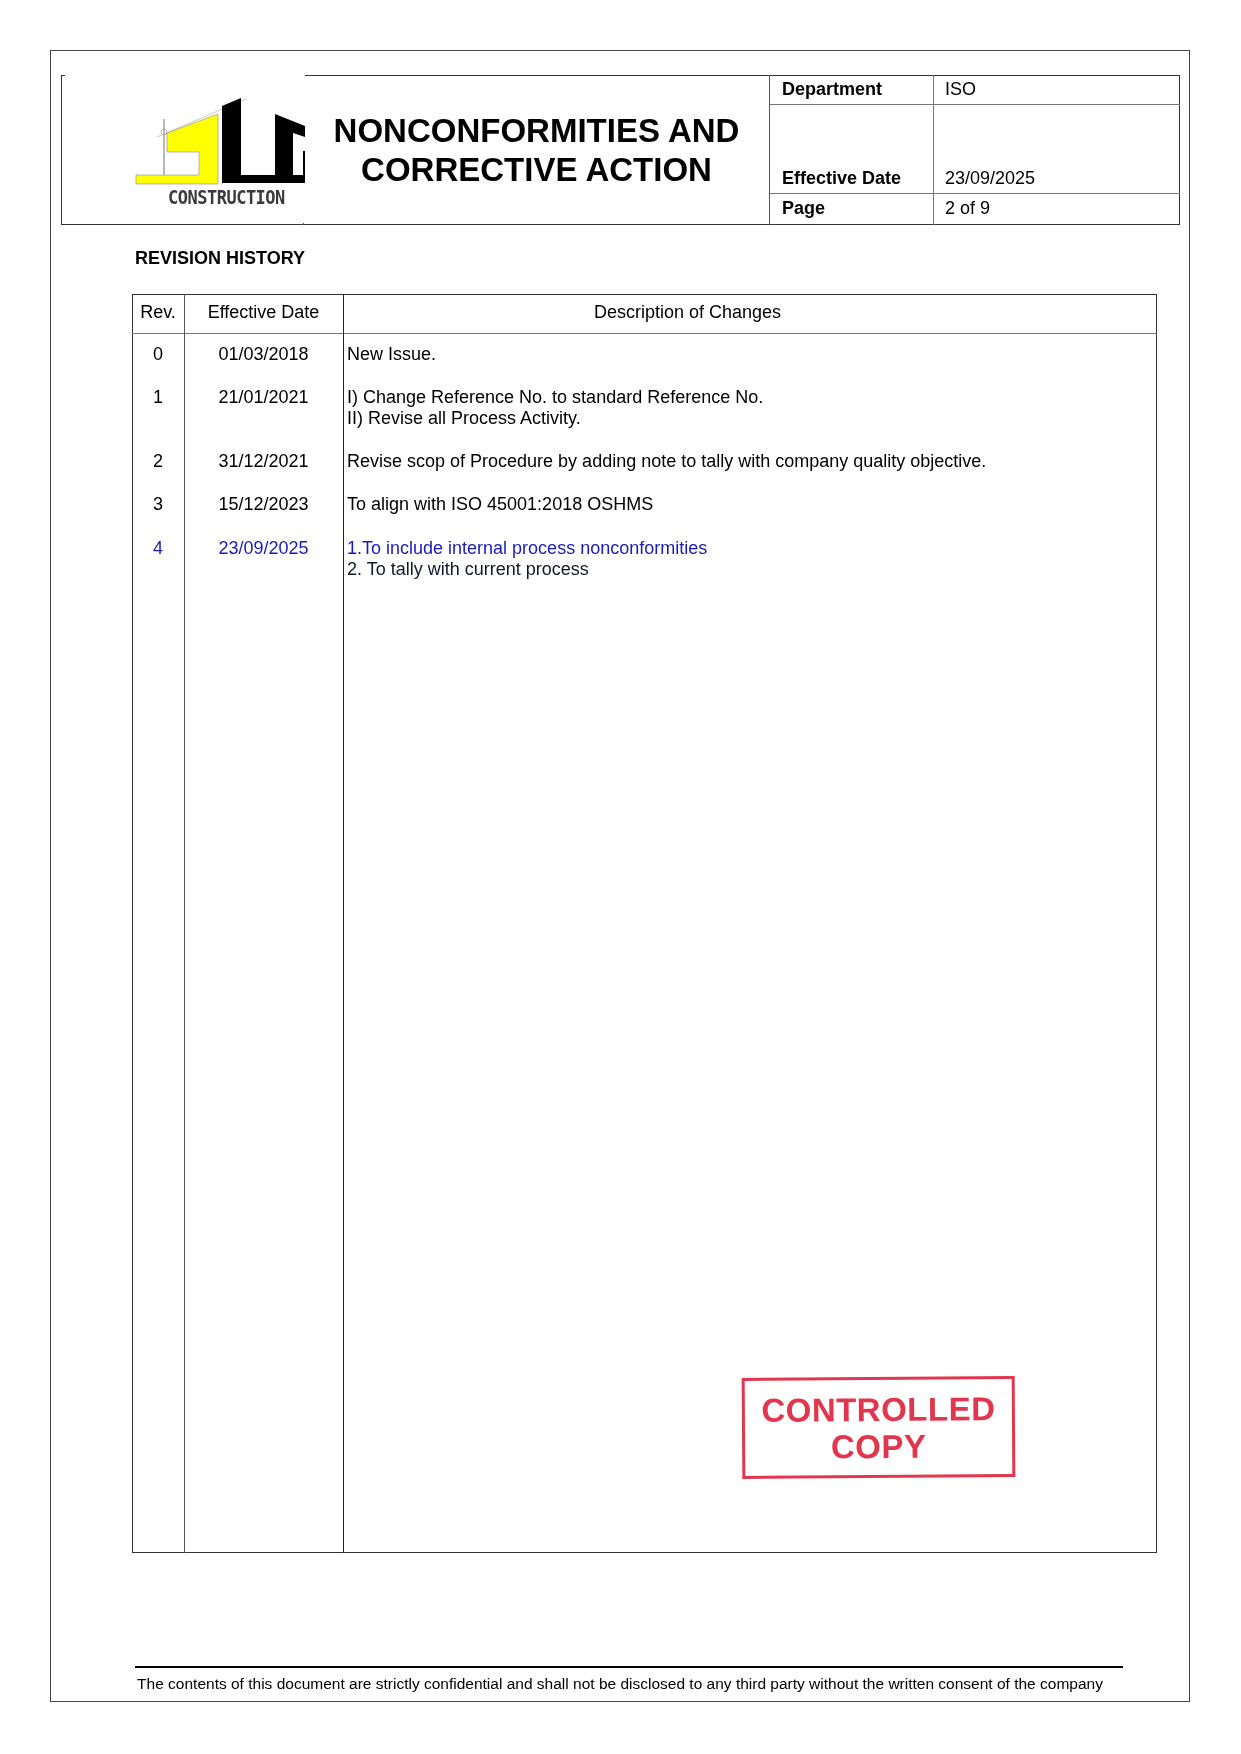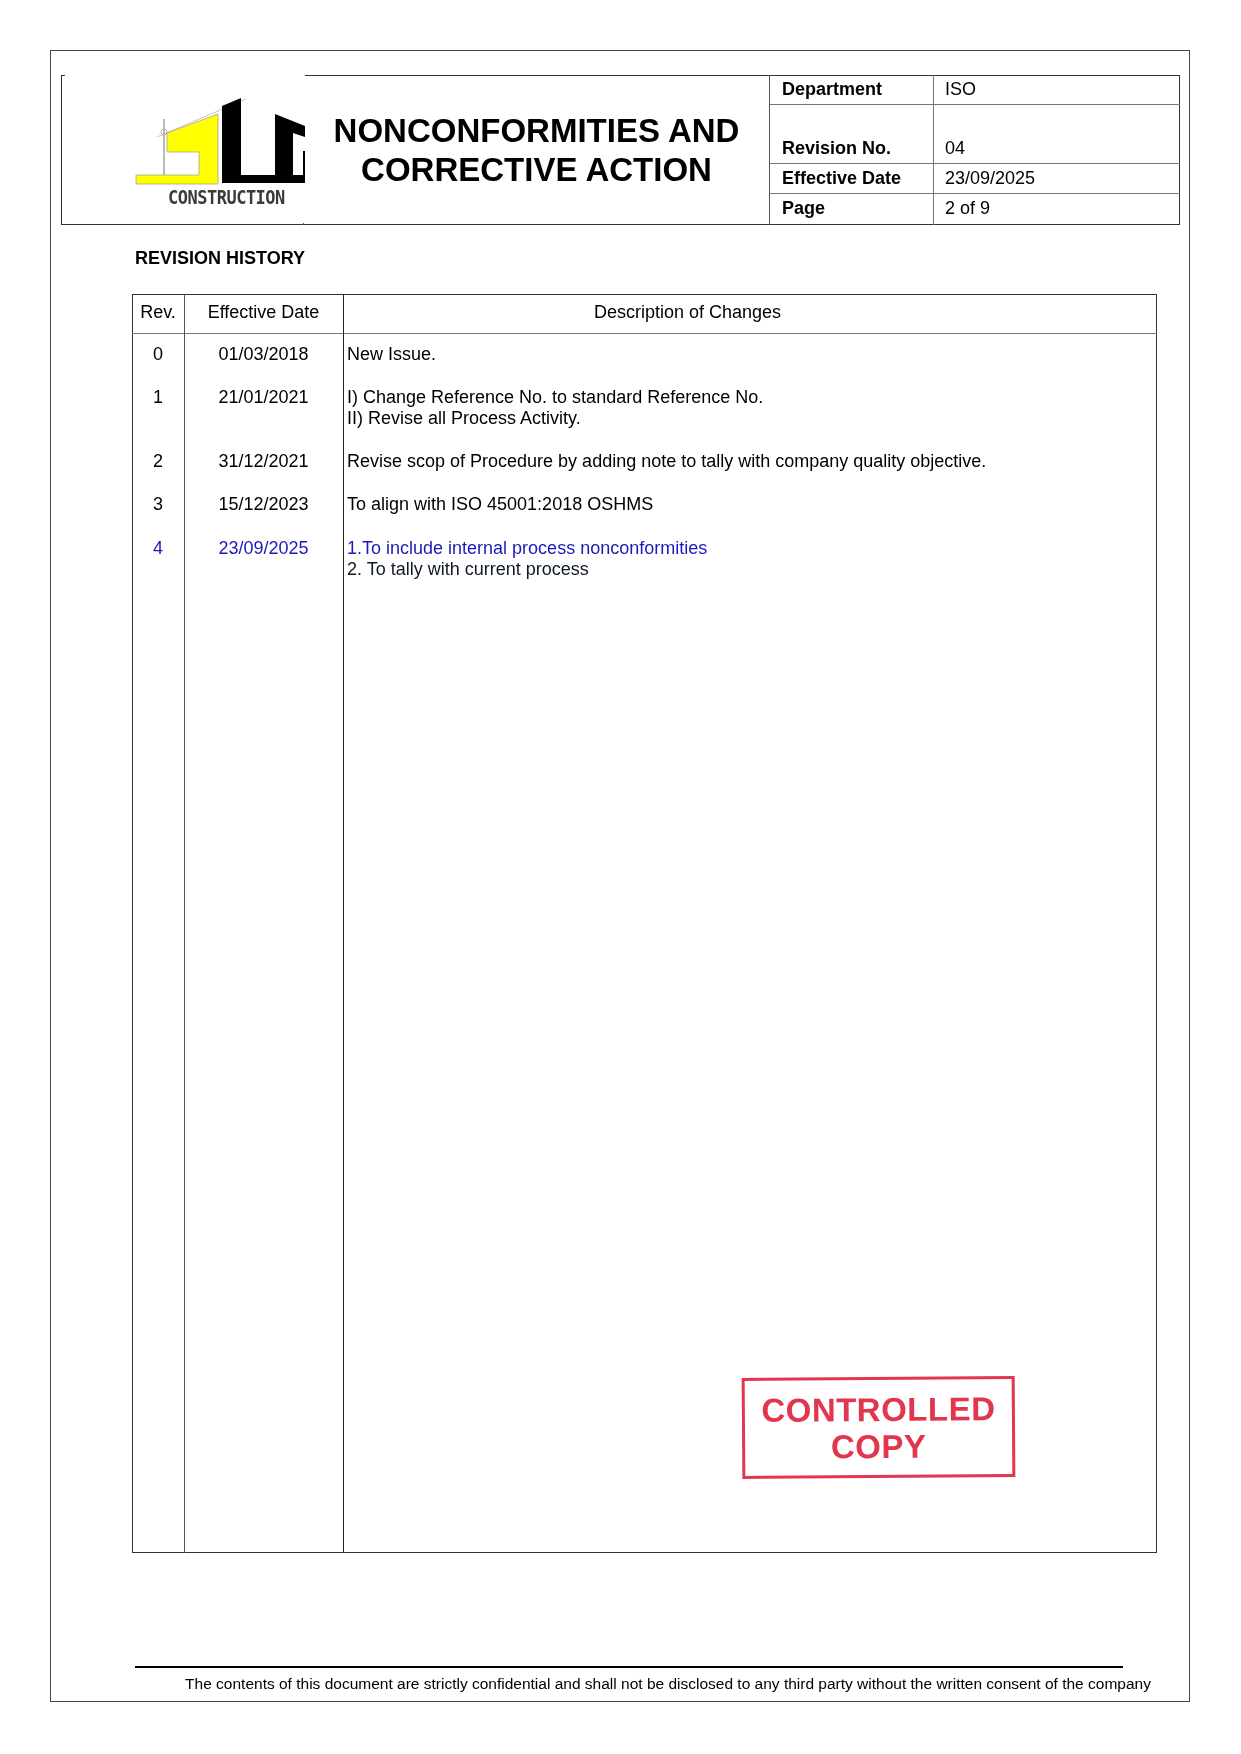--- a/index.html
+++ b/index.html
@@ -32,21 +32,21 @@
   .c-rev { left:132px; width:52px; text-align:center; }
   .c-date { left:184px; width:159px; text-align:center; }
   .c-desc { left:347px; width:800px; }
 
   
   .stamp { left:742px; top:1377px; width:273px; height:101px; border:3px solid #e0253f; box-sizing:border-box;
            color:#e0253f; font-weight:bold; font-size:33px; line-height:37px; text-align:center;
            display:flex; flex-direction:column; justify-content:center; transform:rotate(-0.4deg); opacity:0.92; letter-spacing:0.5px; }
 
   .footer-rule { left:135px; top:1666px; width:988px; height:0; border-top:2.5px solid #000; }
-  .footer-text { left:50px; top:1675px; width:1140px; text-align:center; font-size:15.5px;padding-left:48px; }
+  .footer-text { left:50px; top:1675px; width:1140px; text-align:center; font-size:15.5px; }
 </style>
 </head>
 <body>
 
 <div class="abs outer"></div>
 
 <div class="abs hdr"></div>
 
 <div class="abs logo-cell">
   <svg width="240" height="148" viewBox="0 0 240 148">
@@ -92,24 +92,20 @@
 <div class="abs title-cell">
   <div>NONCONFORMITIES AND</div>
   <div>CORRECTIVE ACTION</div>
 </div>
 
 <div class="abs info">
   <div class="info-row" style="top:0">
     <span class="info-label">Department</span>
     <span class="info-value">ISO</span>
   </div>
-  <div class="info-row" style="top:59px">
-    <span class="info-label">Revision No.</span>
-    <span class="info-value">04</span>
-  </div>
   <div class="info-row" style="top:89px">
     <span class="info-label">Effective Date</span>
     <span class="info-value">23/09/2025</span>
   </div>
   <div class="info-row" style="top:119px;height:31px;border-bottom:none">
     <span class="info-label">Page</span>
     <span class="info-value">2 of 9</span>
   </div>
   <div class="info-div"></div>
 </div>

